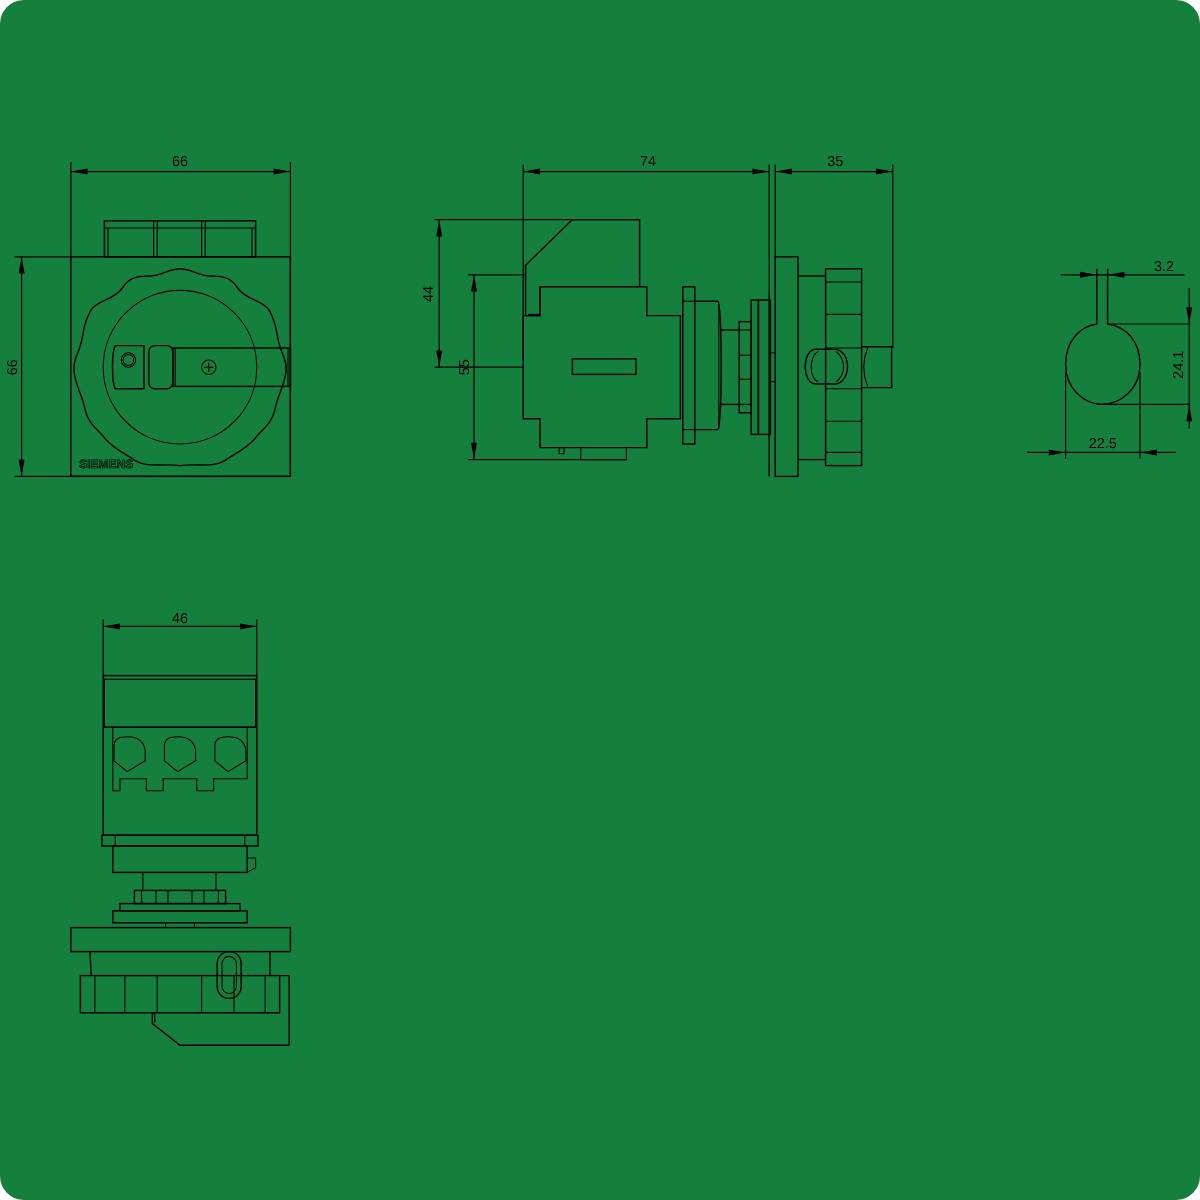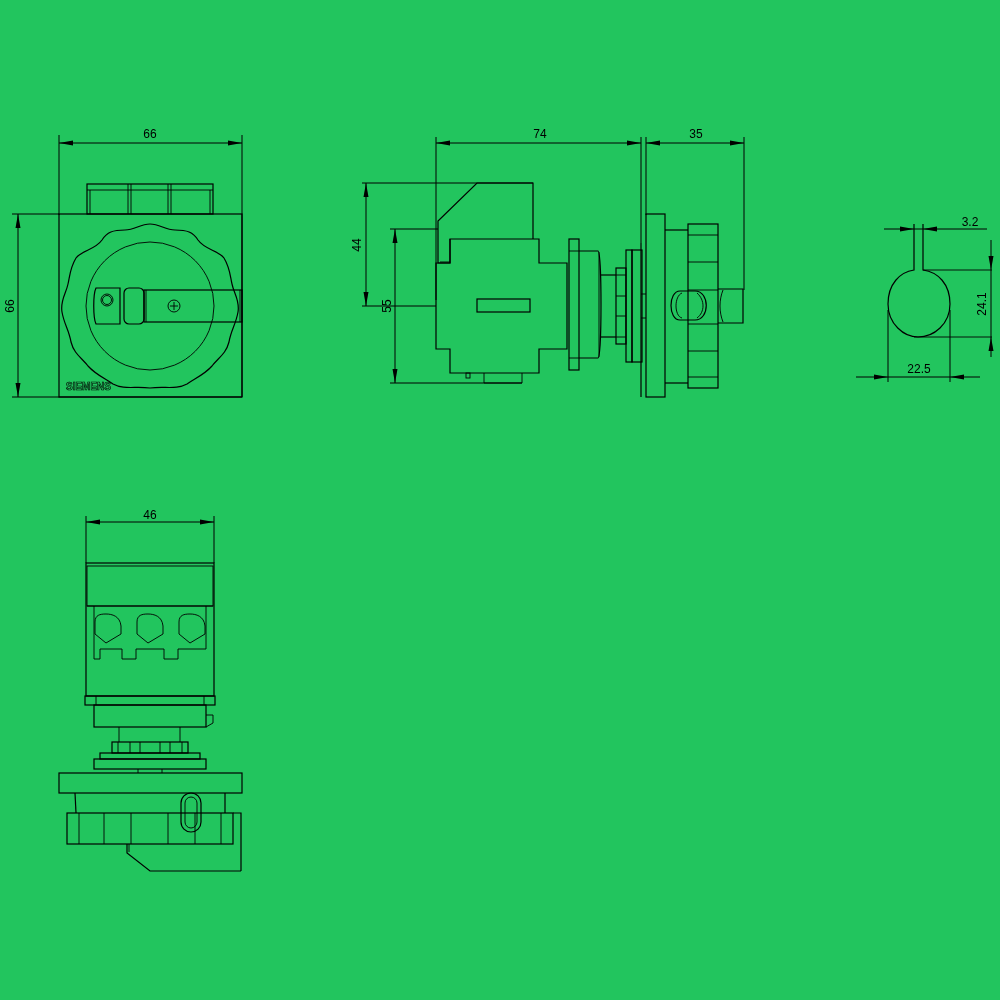--- a/index.html
+++ b/index.html
@@ -1,16 +1,16 @@
 <!DOCTYPE html>
 <html><head>
 <meta charset="utf-8">
 <style>
   html,body{margin:0;padding:0;background:#ffffff;}
-  #canvas{position:relative;width:1000px;height:1000px;background:#22c55e;overflow:hidden;}
+  #canvas{position:relative;width:1000px;height:1000px;background:#15803d;overflow:hidden;border-radius:20px;}
   svg{position:absolute;left:0;top:0;}
   .ln{stroke:#000;stroke-width:1.2;fill:none;}
   .thin{stroke:#000;stroke-width:0.9;fill:none;}
   .dim{stroke:#000;stroke-width:1;fill:none;}
   .arrow{fill:#000;stroke:none;}
   .lbl{font-family:"Liberation Sans",sans-serif;font-size:12px;fill:#000;}
   .brand{font-family:"Liberation Sans",sans-serif;font-size:10px;font-weight:bold;fill:none;stroke:#000;stroke-width:0.6;}
 </style>
 </head>
 <body>

